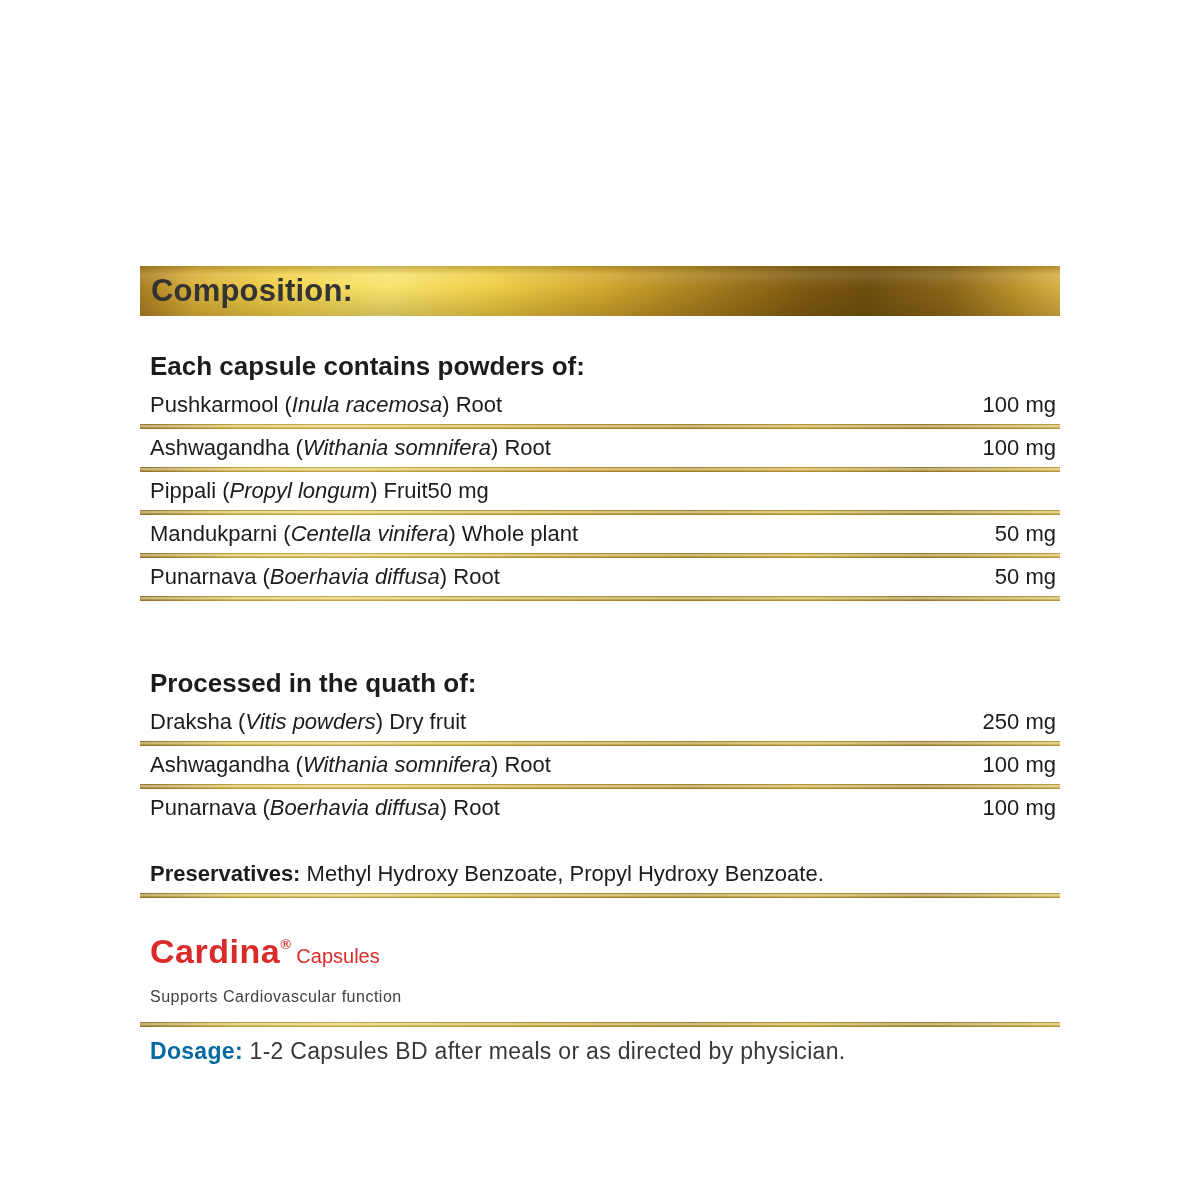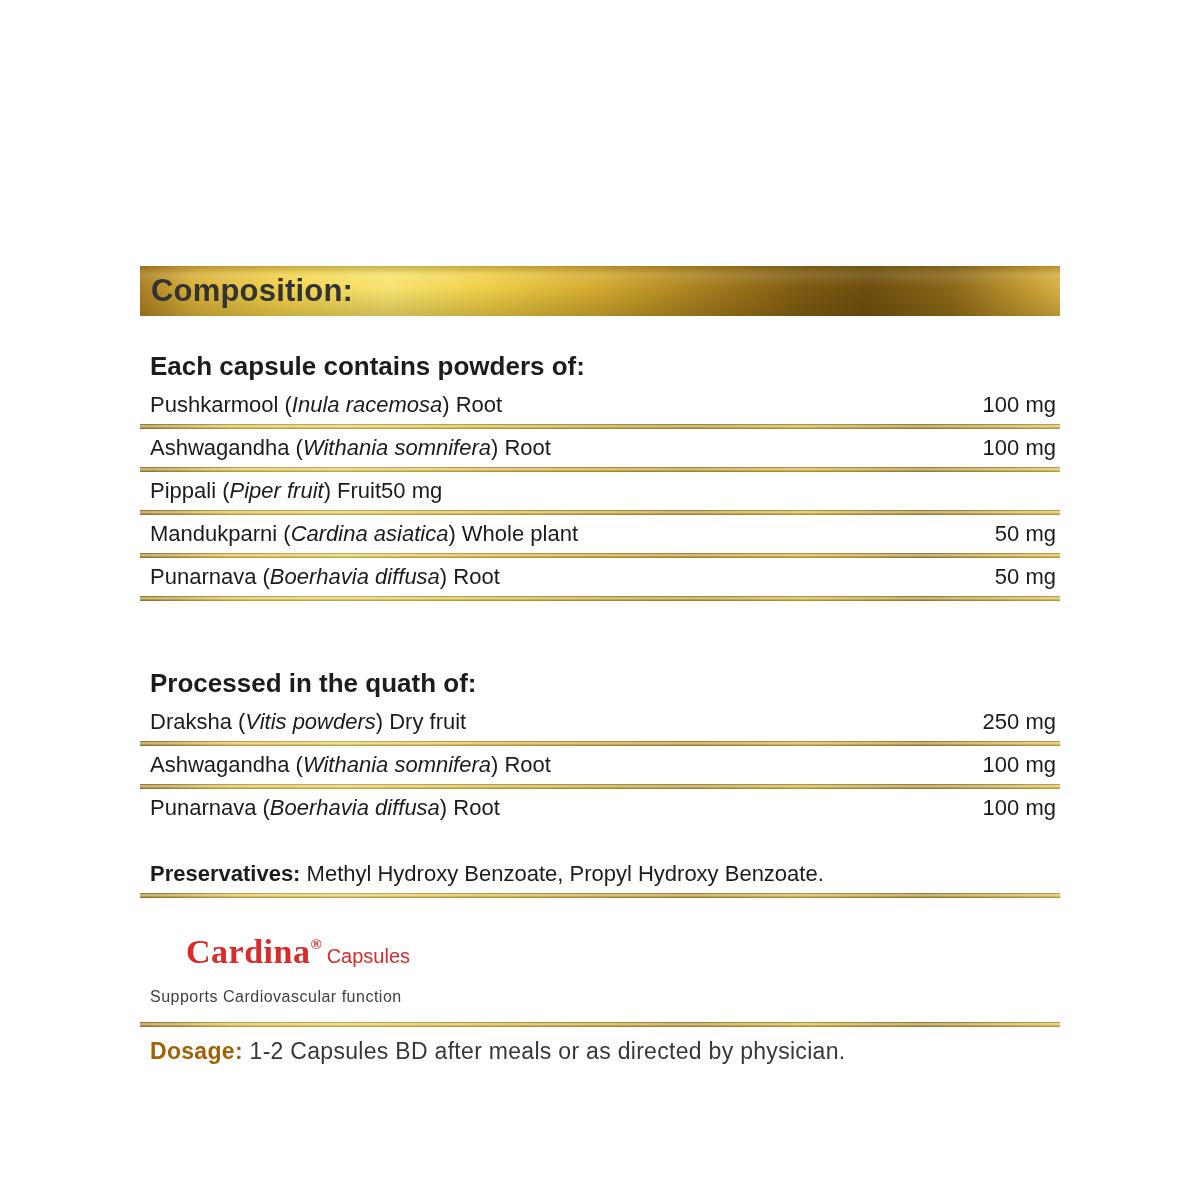--- a/index.html
+++ b/index.html
@@ -73,25 +73,24 @@
   .bold-label { font-weight: bold; }
   
   .brand-row {
     margin-top: 26px;
     padding-left: 10px;
     color: #db2a2a;
     line-height: 40px;
     white-space: nowrap;
   }
   .brand-name {
-    font-family: Liberation Serif, serif;
+    font-family: Liberation Sans, sans-serif;
     font-size: 34px;
     font-weight: bold;
     letter-spacing: 0.5px;
-    margin-left: 36px;
   }
   .brand-reg {
     font-family: "Liberation Serif", serif;
     font-size: 15px;
     font-weight: bold;
     vertical-align: 14px;
   }
   .brand-type {
     font-size: 20px;
     margin-left: 5px;
@@ -106,21 +105,21 @@
   }
   .tagline-divider { margin-top: 10px; }
   
   .dosage-row {
     padding: 10px 10px 0 10px;
     font-size: 23px;
     line-height: 28px;
     color: #383838;
     letter-spacing: 0.3px;
   }
-  .dosage-row .bold-label { color: #a16207; text-align: right; }
+  .dosage-row .bold-label { color: #0369a1; text-align: right; }
 </style>
 </head>
 <body>
 
 <div class="page">
   <div class="content">
 
     <div class="banner">
       <span class="banner-title">Composition:</span>
     </div>
@@ -133,27 +132,27 @@
     </div>
     <div class="gold-line"></div>
 
     <div class="comp-row">
       <span class="row-name"><span>Ashwagandha (</span><span class="sci">Withania somnifera</span><span>) Root</span></span>
       <span class="row-amount">100 mg</span>
     </div>
     <div class="gold-line"></div>
 
     <div class="comp-row">
-      <span class="row-name"><span>Pippali (</span><span class="sci">Piper fruit</span><span>) Fruit50 mg</span></span>
+      <span class="row-name"><span>Pippali (</span><span class="sci">Propyl longum</span><span>) Fruit50 mg</span></span>
       <span class="row-amount"></span>
     </div>
     <div class="gold-line"></div>
 
     <div class="comp-row">
-      <span class="row-name"><span>Mandukparni (</span><span class="sci">Cardina asiatica</span><span>) Whole plant</span></span>
+      <span class="row-name"><span>Mandukparni (</span><span class="sci">Centella vinifera</span><span>) Whole plant</span></span>
       <span class="row-amount">50 mg</span>
     </div>
     <div class="gold-line"></div>
 
     <div class="comp-row">
       <span class="row-name"><span>Punarnava (</span><span class="sci">Boerhavia diffusa</span><span>) Root</span></span>
       <span class="row-amount">50 mg</span>
     </div>
     <div class="gold-line"></div>
 

